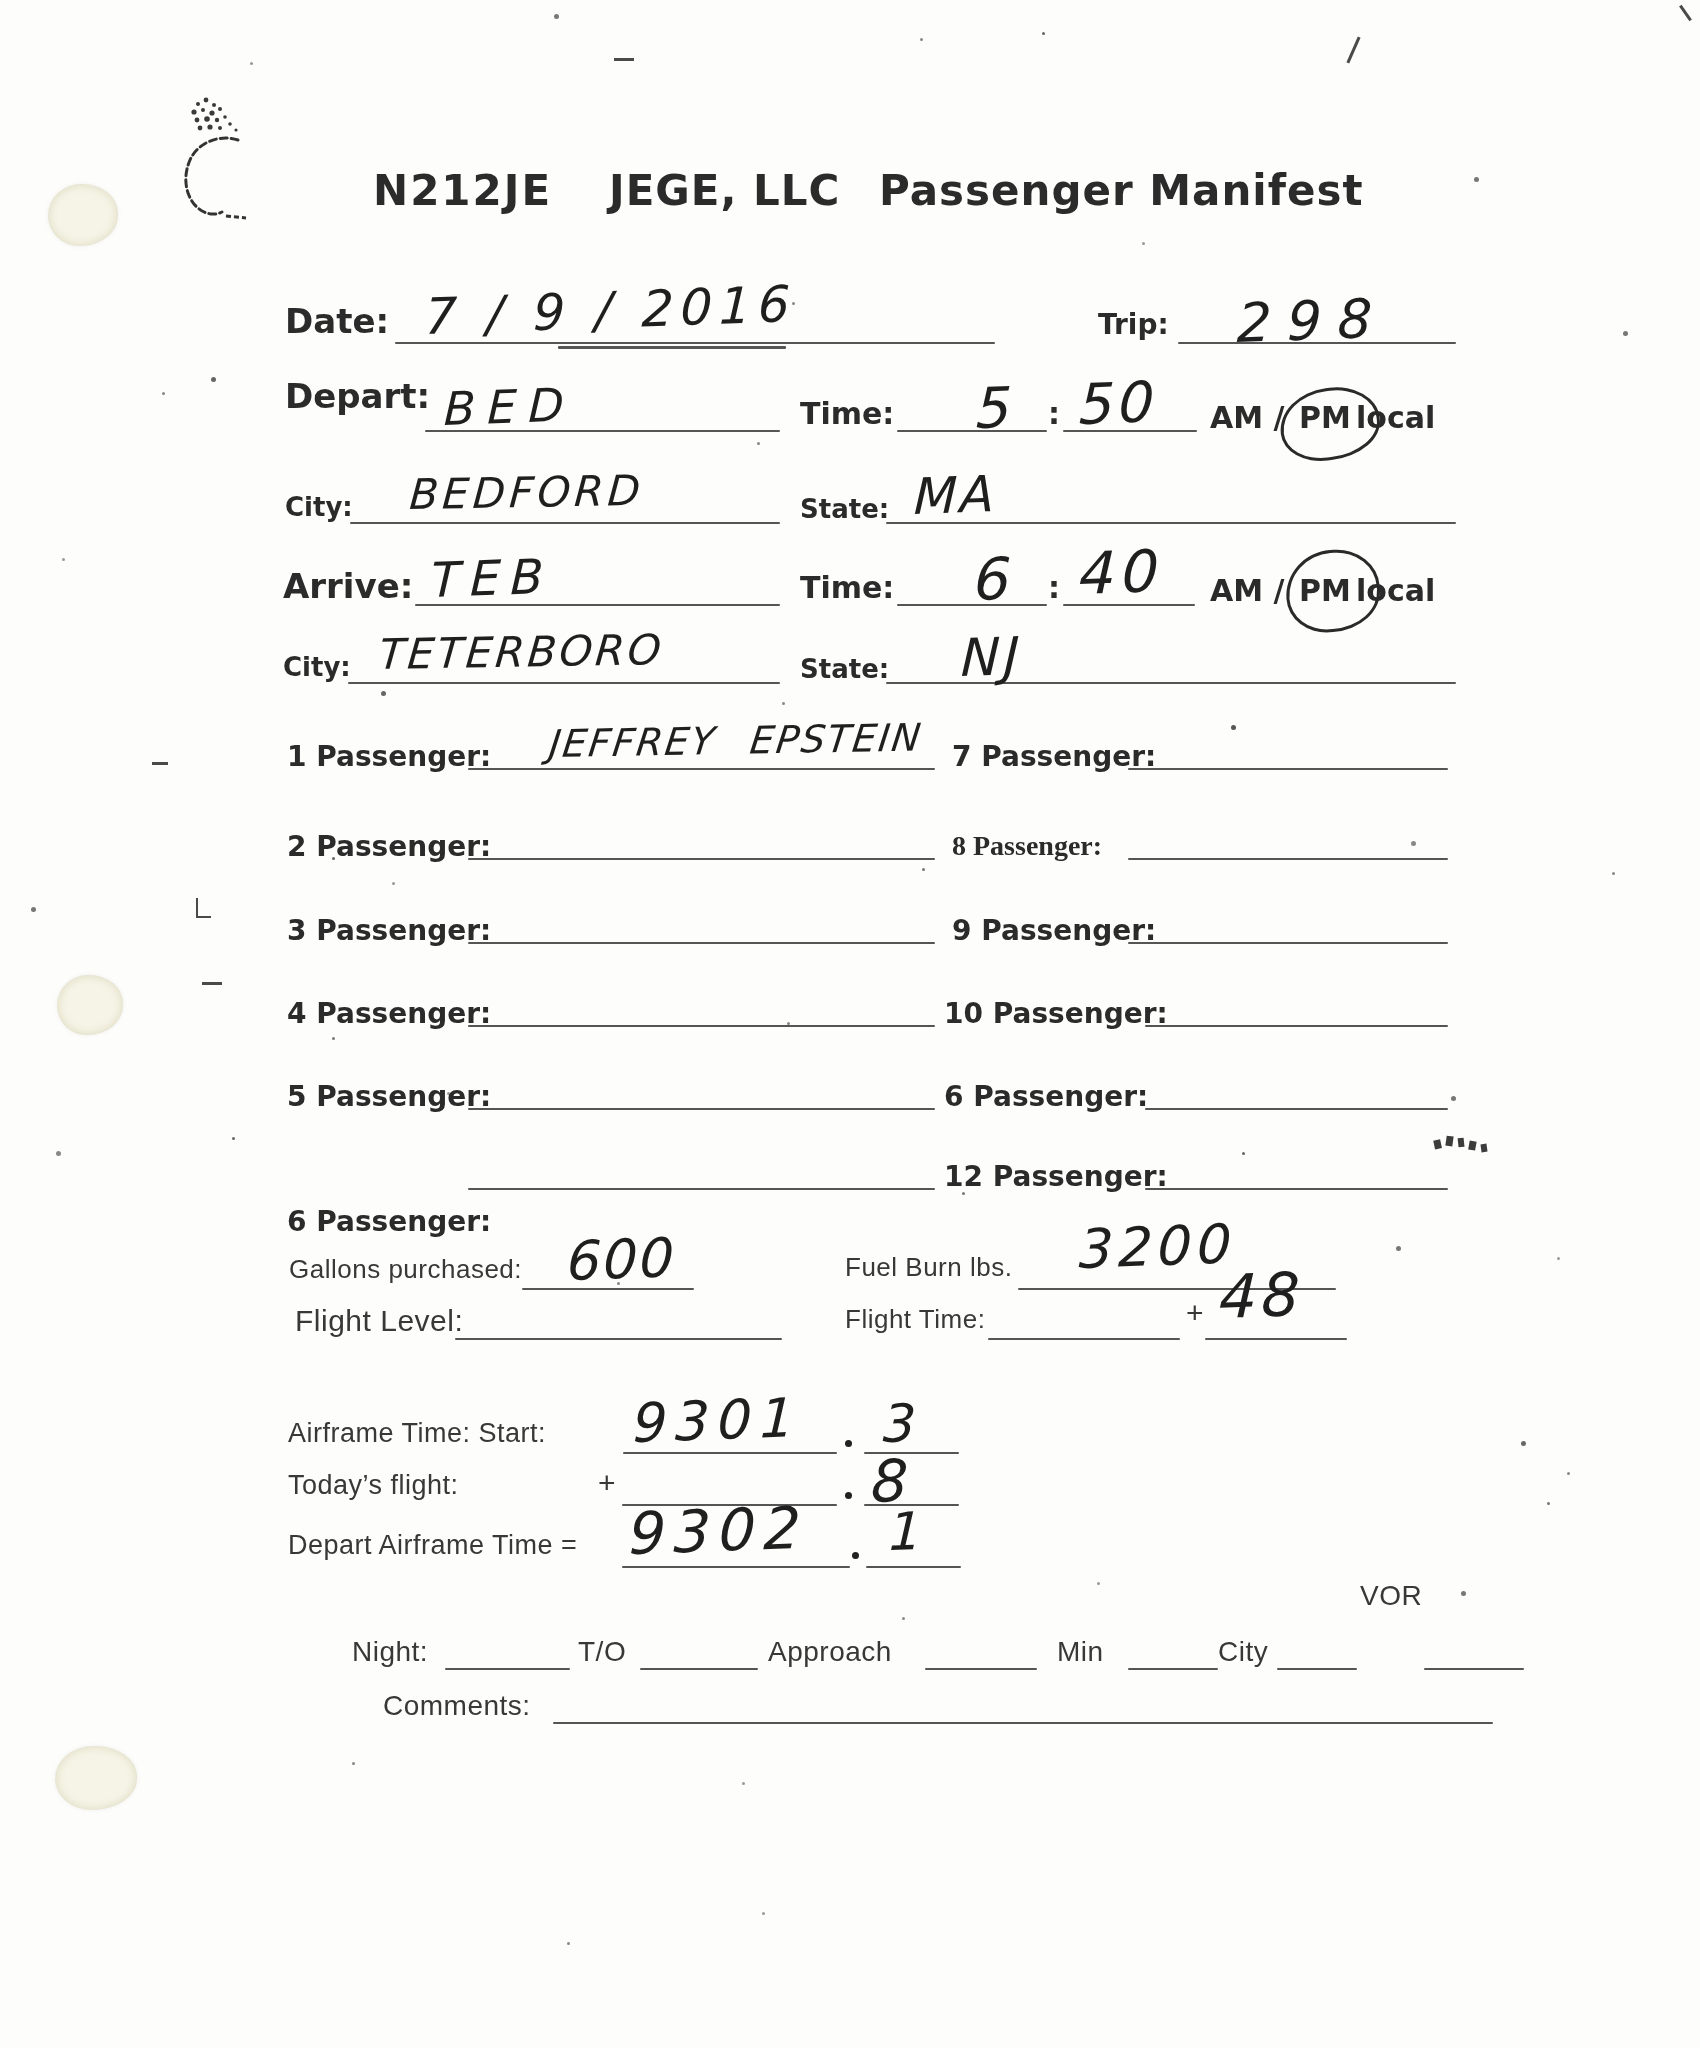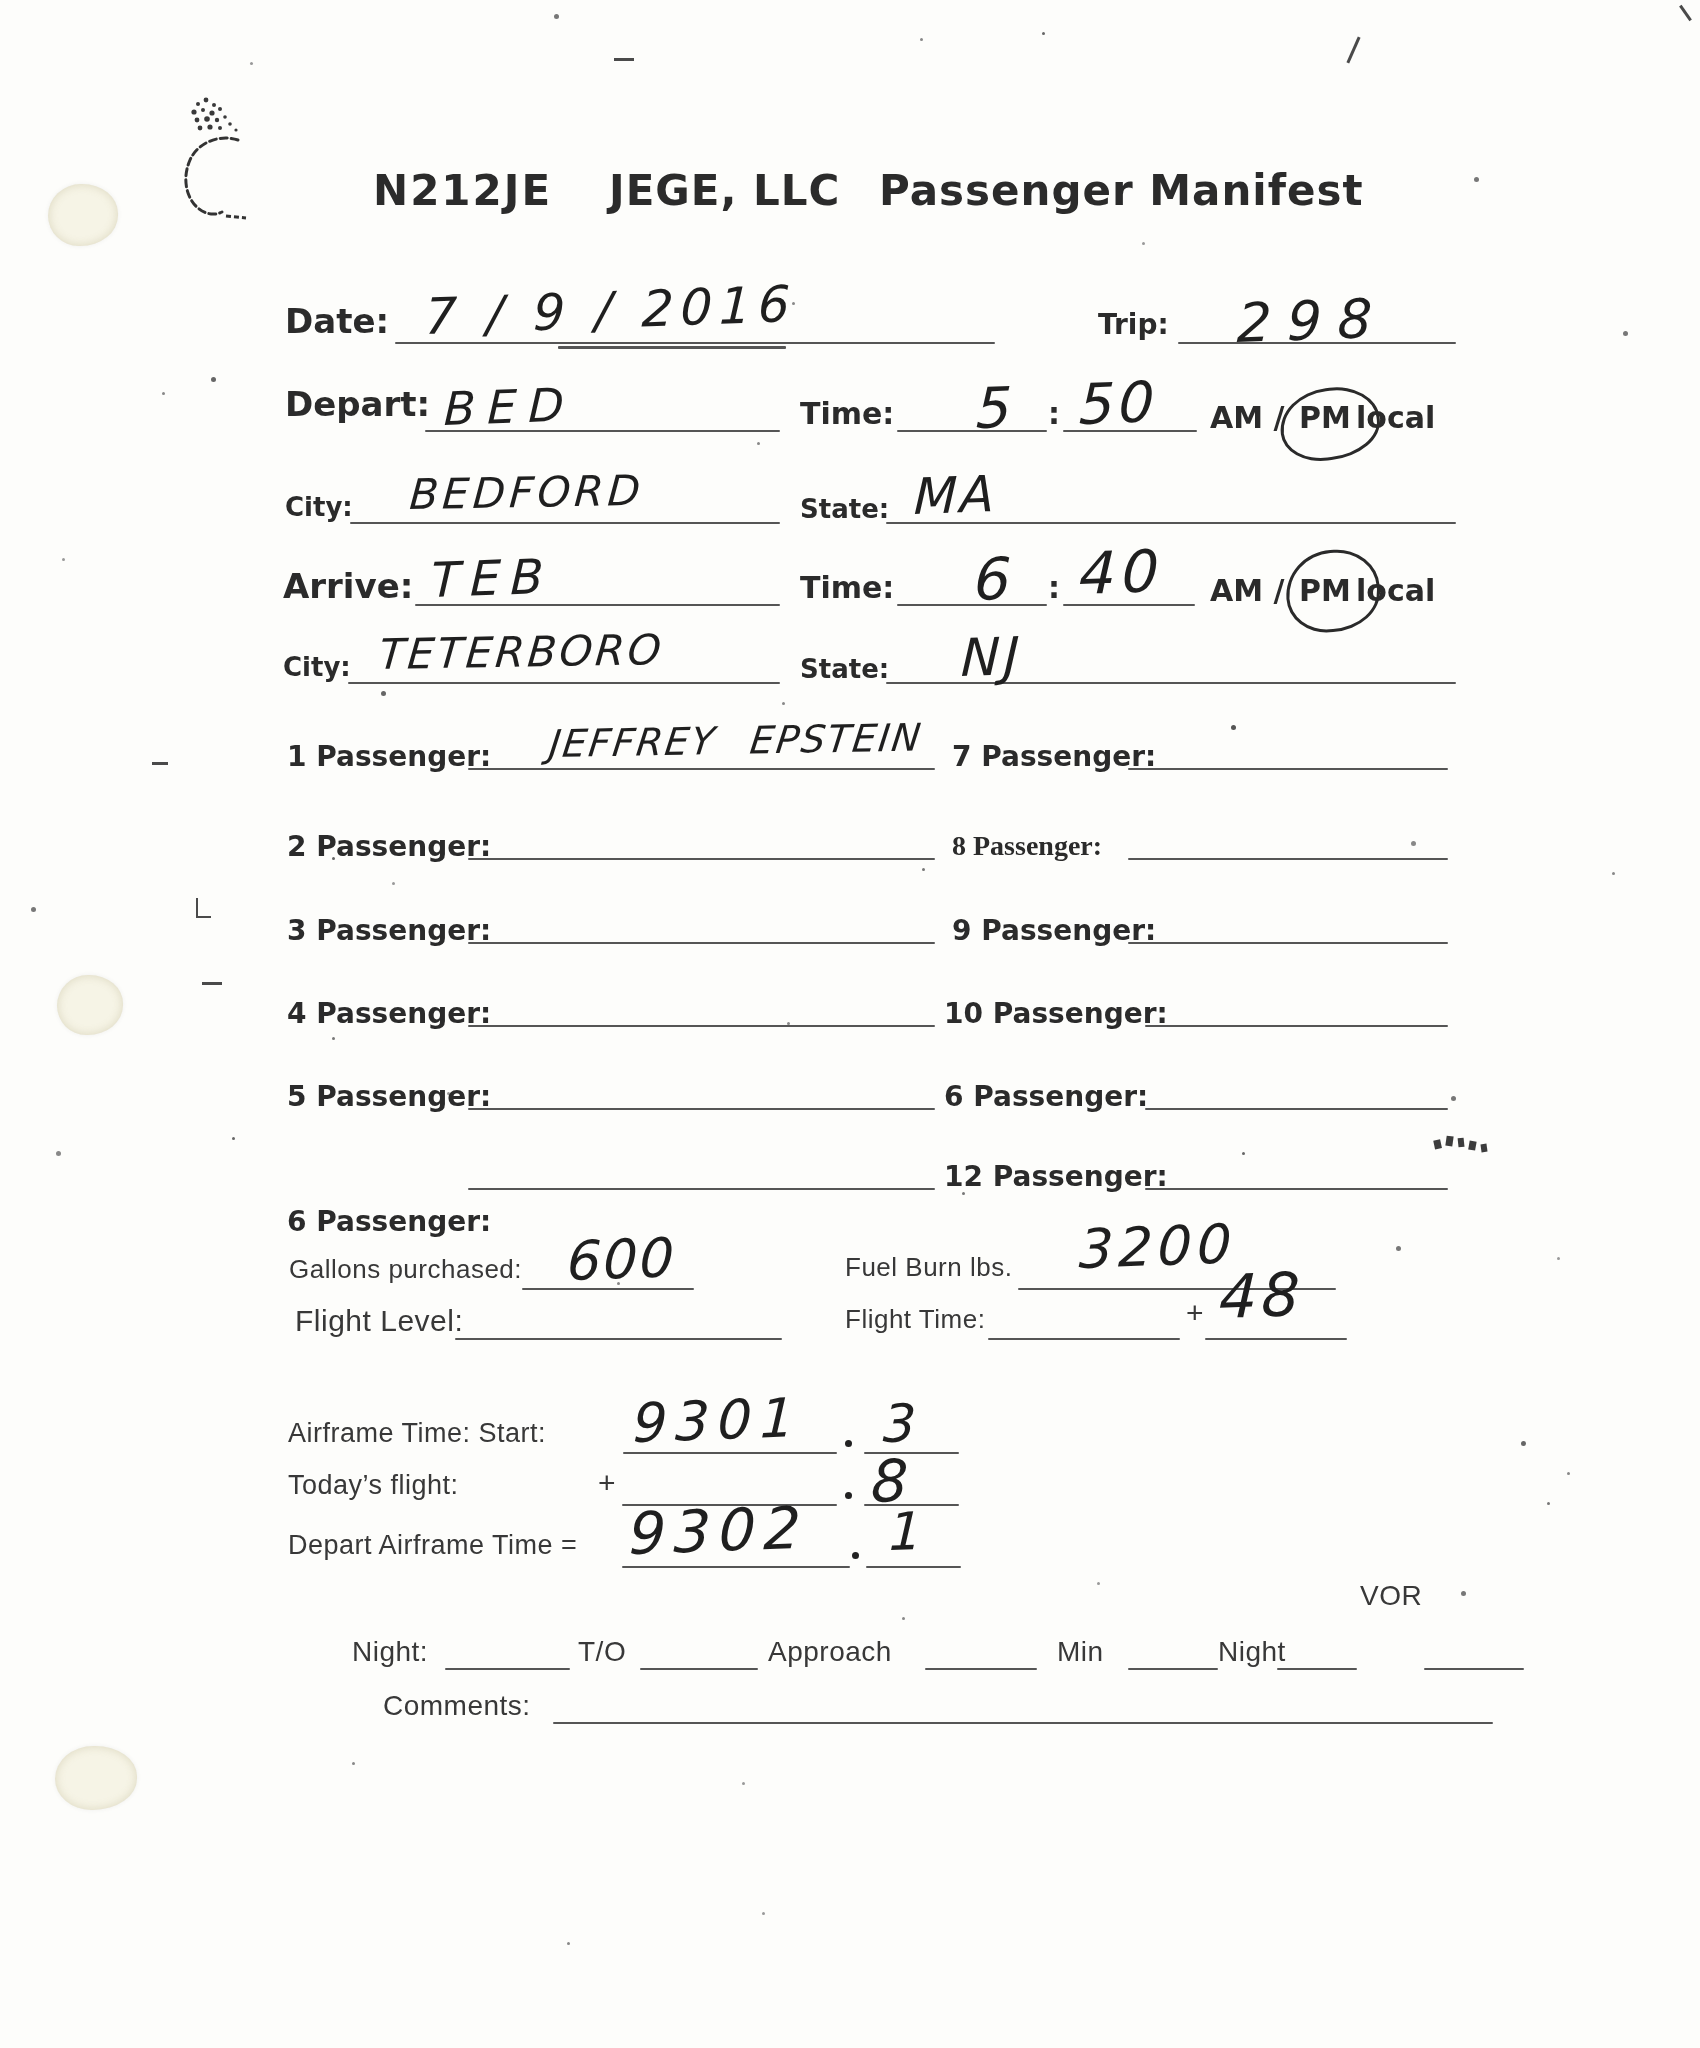--- a/index.html
+++ b/index.html
@@ -94,21 +94,21 @@
 
   <div class="lbl" style="left:285px; top:301px; font-size:34px;">Date:</div>
   <div class="ln" style="left:395px; top:342px; width:600px;"></div>
   <div class="ln" style="left:558px; top:346px; width:228px; height:3px;"></div>
   <div class="hw" style="left:424px; top:288px; font-size:50px; letter-spacing:7px;">7 / 9 / 2016</div>
 
   <div class="lbl" style="left:1098px; top:308px; font-size:28px;">Trip:</div>
   <div class="ln" style="left:1178px; top:342px; width:278px;"></div>
   <div class="hw" style="left:1236px; top:292px; font-size:54px; letter-spacing:16px;">298</div>
 
-  <div class="lbl" style="left:285px; top:384px; font-size:34px;">Depart:</div>
+  <div class="lbl" style="left:285px; top:376px; font-size:34px;">Depart:</div>
   <div class="ln" style="left:425px; top:430px; width:355px;"></div>
   <div class="hw" style="left:443px; top:382px; font-size:46px; letter-spacing:12px;">BED</div>
 
   <div class="lbl" style="left:800px; top:396px; font-size:30px;">Time:</div>
   <div class="ln" style="left:897px; top:430px; width:150px;"></div>
   <div class="lbl" style="left:1048px; top:396px; font-size:30px;">:</div>
   <div class="ln" style="left:1063px; top:430px; width:134px;"></div>
   <div class="hw" style="left:975px; top:376px; font-size:56px;">5</div>
   <div class="hw" style="left:1078px; top:372px; font-size:56px; letter-spacing:4px;">50</div>
 
@@ -225,21 +225,21 @@
   <div class="hw" style="left:888px; top:1502px; font-size:52px;">1</div>
 
   <div class="lbl2" style="left:352px; top:1636px; font-size:28px;">Night:</div>
   <div class="ln" style="left:445px; top:1668px; width:125px;"></div>
   <div class="lbl2" style="left:578px; top:1636px; font-size:28px;">T/O</div>
   <div class="ln" style="left:640px; top:1668px; width:118px;"></div>
   <div class="lbl2" style="left:768px; top:1636px; font-size:28px;">Approach</div>
   <div class="ln" style="left:925px; top:1668px; width:112px;"></div>
   <div class="lbl2" style="left:1057px; top:1636px; font-size:28px;">Min</div>
   <div class="ln" style="left:1128px; top:1668px; width:90px;"></div>
-  <div class="lbl2" style="left:1218px; top:1636px; font-size:28px;">Night</div>
+  <div class="lbl2" style="left:1218px; top:1636px; font-size:28px;">City</div>
   <div class="ln" style="left:1277px; top:1668px; width:80px;"></div>
   <div class="lbl2" style="left:1360px; top:1580px; font-size:28px;">VOR</div>
   <div class="ln" style="left:1424px; top:1668px; width:100px;"></div>
 
   <div class="lbl2" style="left:383px; top:1690px; font-size:28px;">Comments:</div>
   <div class="ln" style="left:553px; top:1722px; width:940px;"></div>
 
 
 </div>
 

